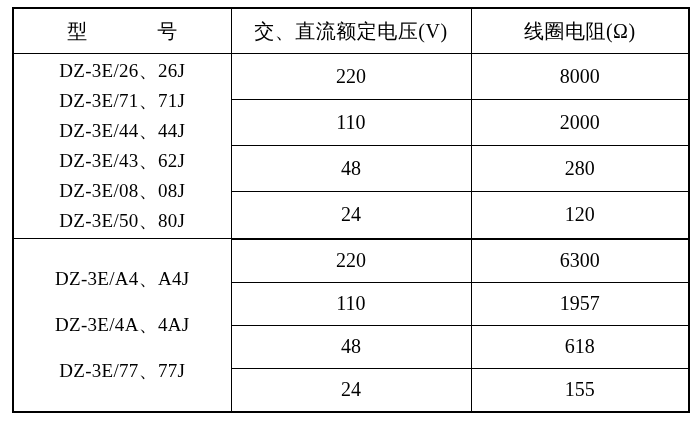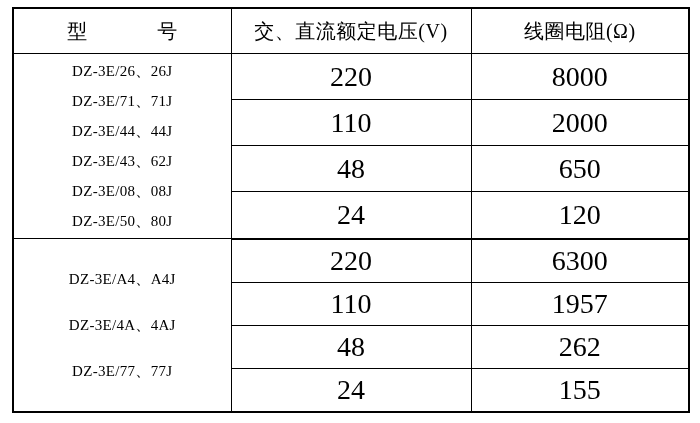--- a/index.html
+++ b/index.html
@@ -49,38 +49,38 @@
     font-size: 20px;
     letter-spacing: 0.5px;
   }
   .hdr-cell.model {
     letter-spacing: 10px;
     text-indent: 10px;
   }
 
   
   .model-cell {
-    font-size: 15px;
+    font-size: 19px;
     line-height: 30px;
     padding: 0 0 0 12px;
     text-align: left;
     letter-spacing: 0.3px;
     margin-top: 37px;
   }
   .model-cell .mline {
     display: block;
     white-space: nowrap;
   }
   .model-cell.group-a { padding-top: 2px; padding-bottom: 2px; }
   .model-cell.group-b .mline { line-height: 46px; }
 
   
   .val-cell {
     height: 42px;
-    font-size: 28px;
+    font-size: 20px;
   }
 
   
   tr.group-end td {
     border-bottom: 2px solid #000000;
   }
 </style>
 </head>
 <body>
 
@@ -112,21 +112,21 @@
         </td>
         <td class="val-cell">220</td>
         <td class="val-cell">8000</td>
       </tr>
       <tr>
         <td class="val-cell">110</td>
         <td class="val-cell">2000</td>
       </tr>
       <tr>
         <td class="val-cell">48</td>
-        <td class="val-cell">650</td>
+        <td class="val-cell">280</td>
       </tr>
       <tr class="group-end">
         <td class="val-cell">24</td>
         <td class="val-cell">120</td>
       </tr>
 
       <tr>
         <td class="model-cell group-b" rowspan="4">
           <span class="mline">DZ-3E/A4、A4J</span>
           <span class="mline">DZ-3E/4A、4AJ</span>
@@ -134,21 +134,21 @@
         </td>
         <td class="val-cell">220</td>
         <td class="val-cell">6300</td>
       </tr>
       <tr>
         <td class="val-cell">110</td>
         <td class="val-cell">1957</td>
       </tr>
       <tr>
         <td class="val-cell">48</td>
-        <td class="val-cell">262</td>
+        <td class="val-cell">618</td>
       </tr>
       <tr>
         <td class="val-cell">24</td>
         <td class="val-cell">155</td>
       </tr>
 
     </tbody>
   </table>
 
 </div>

